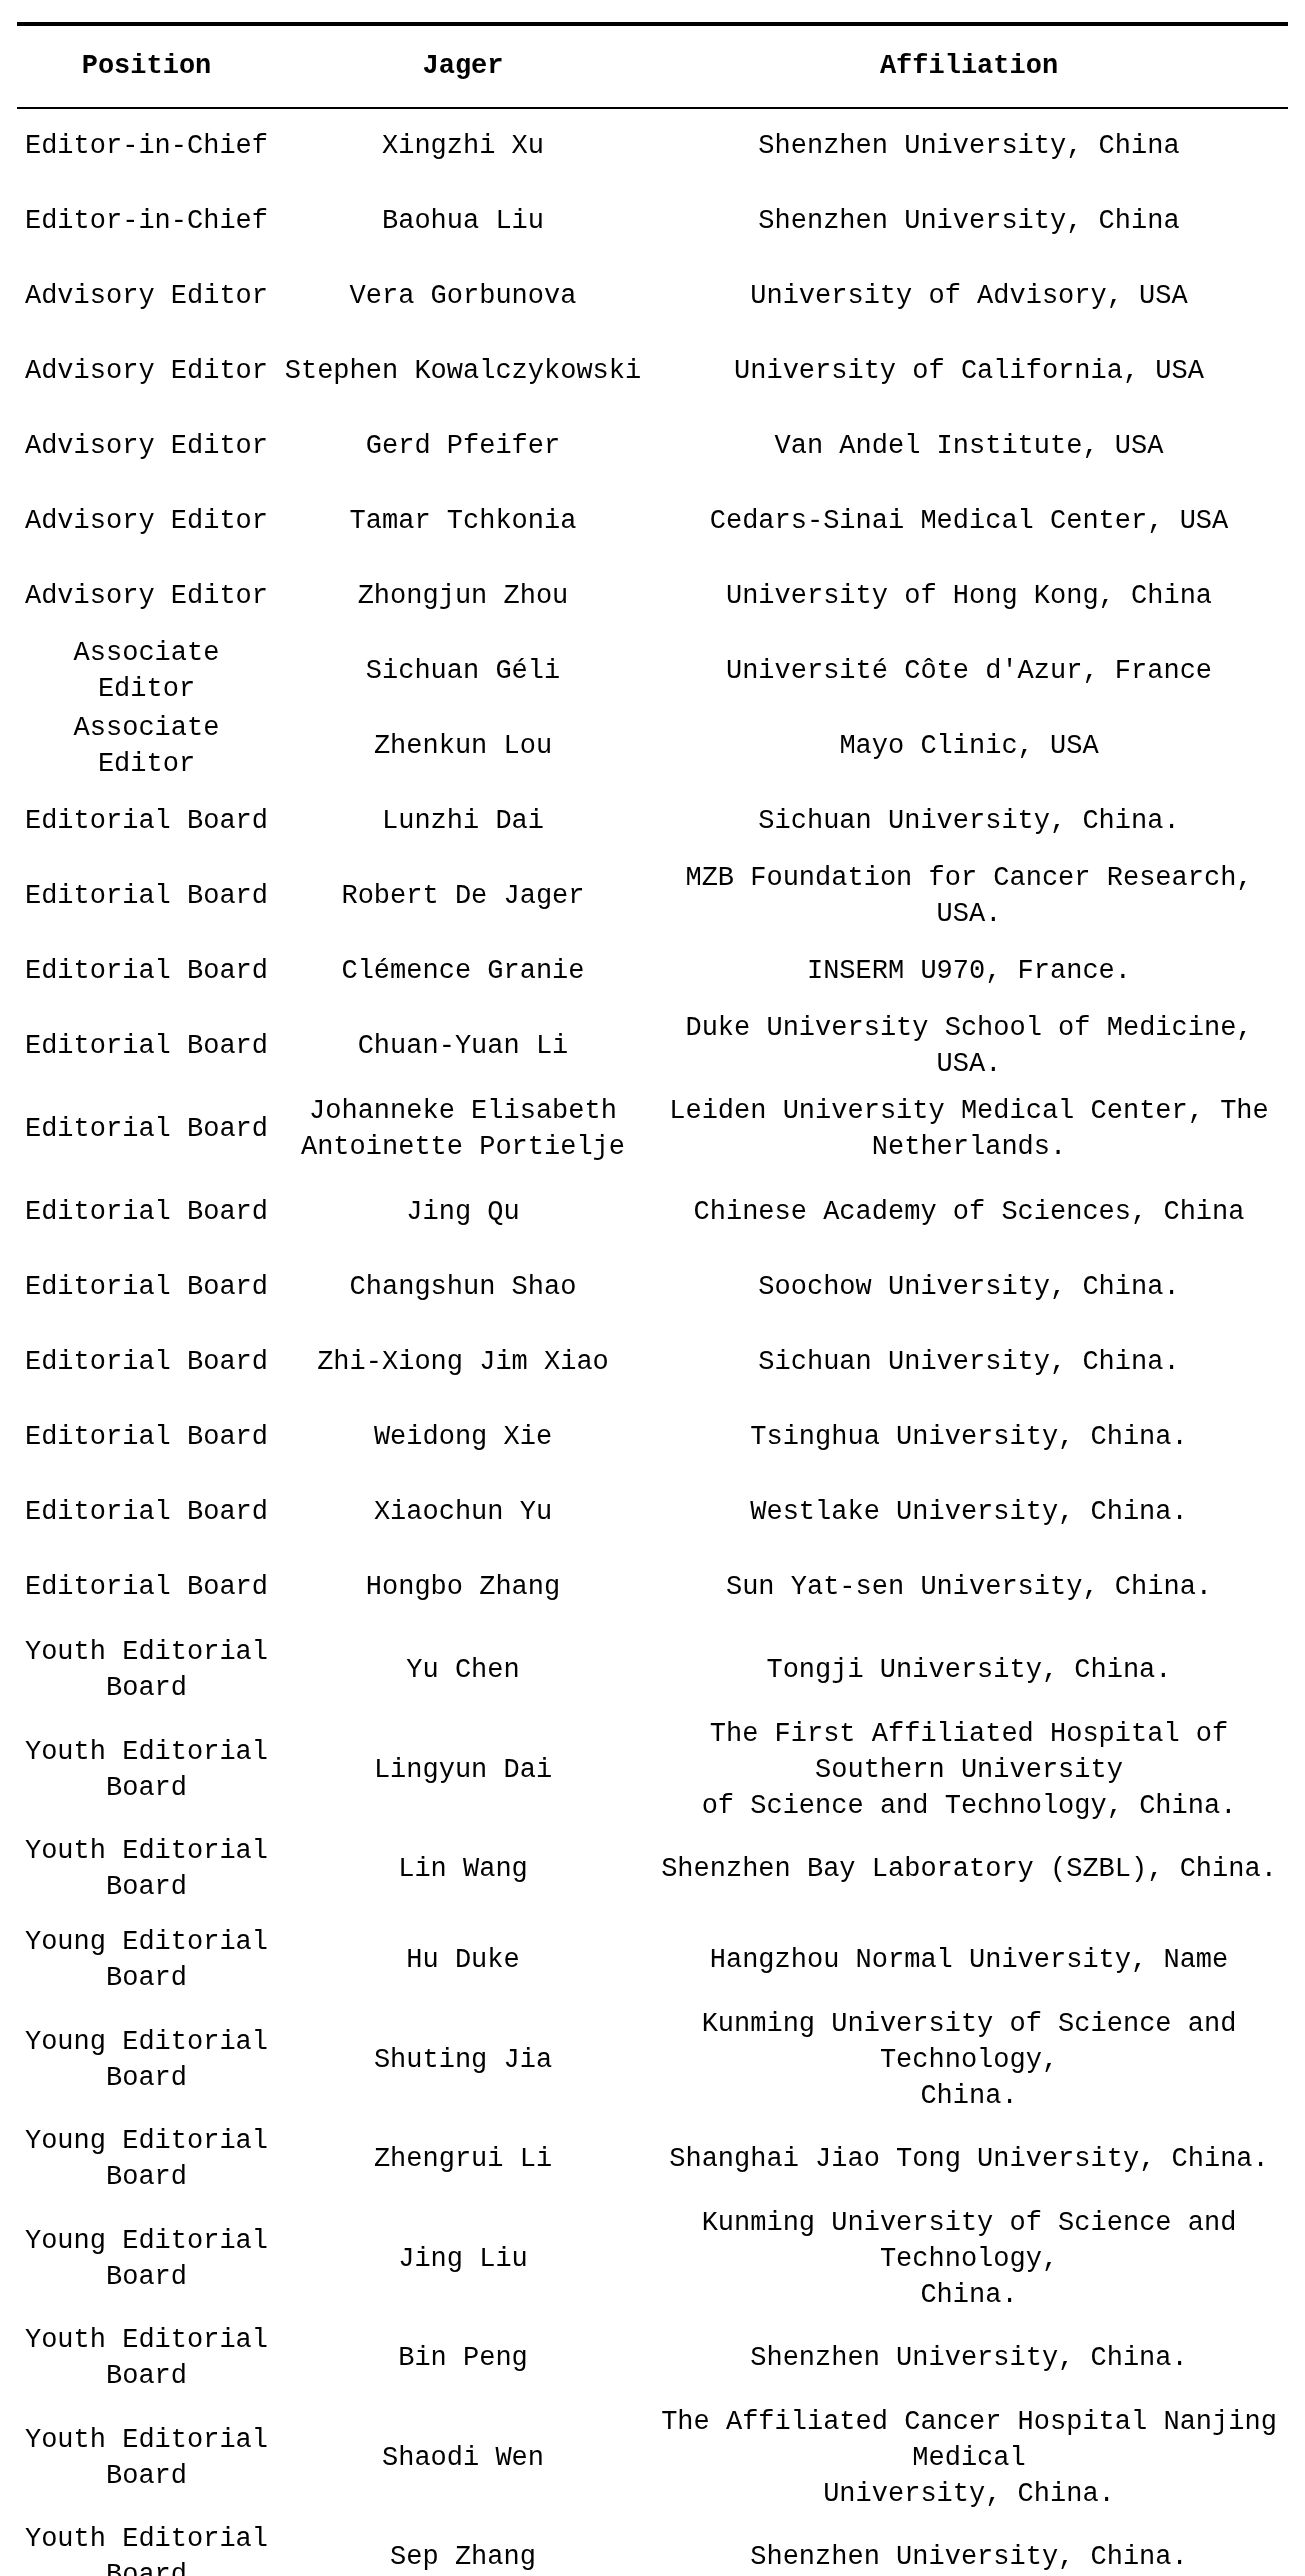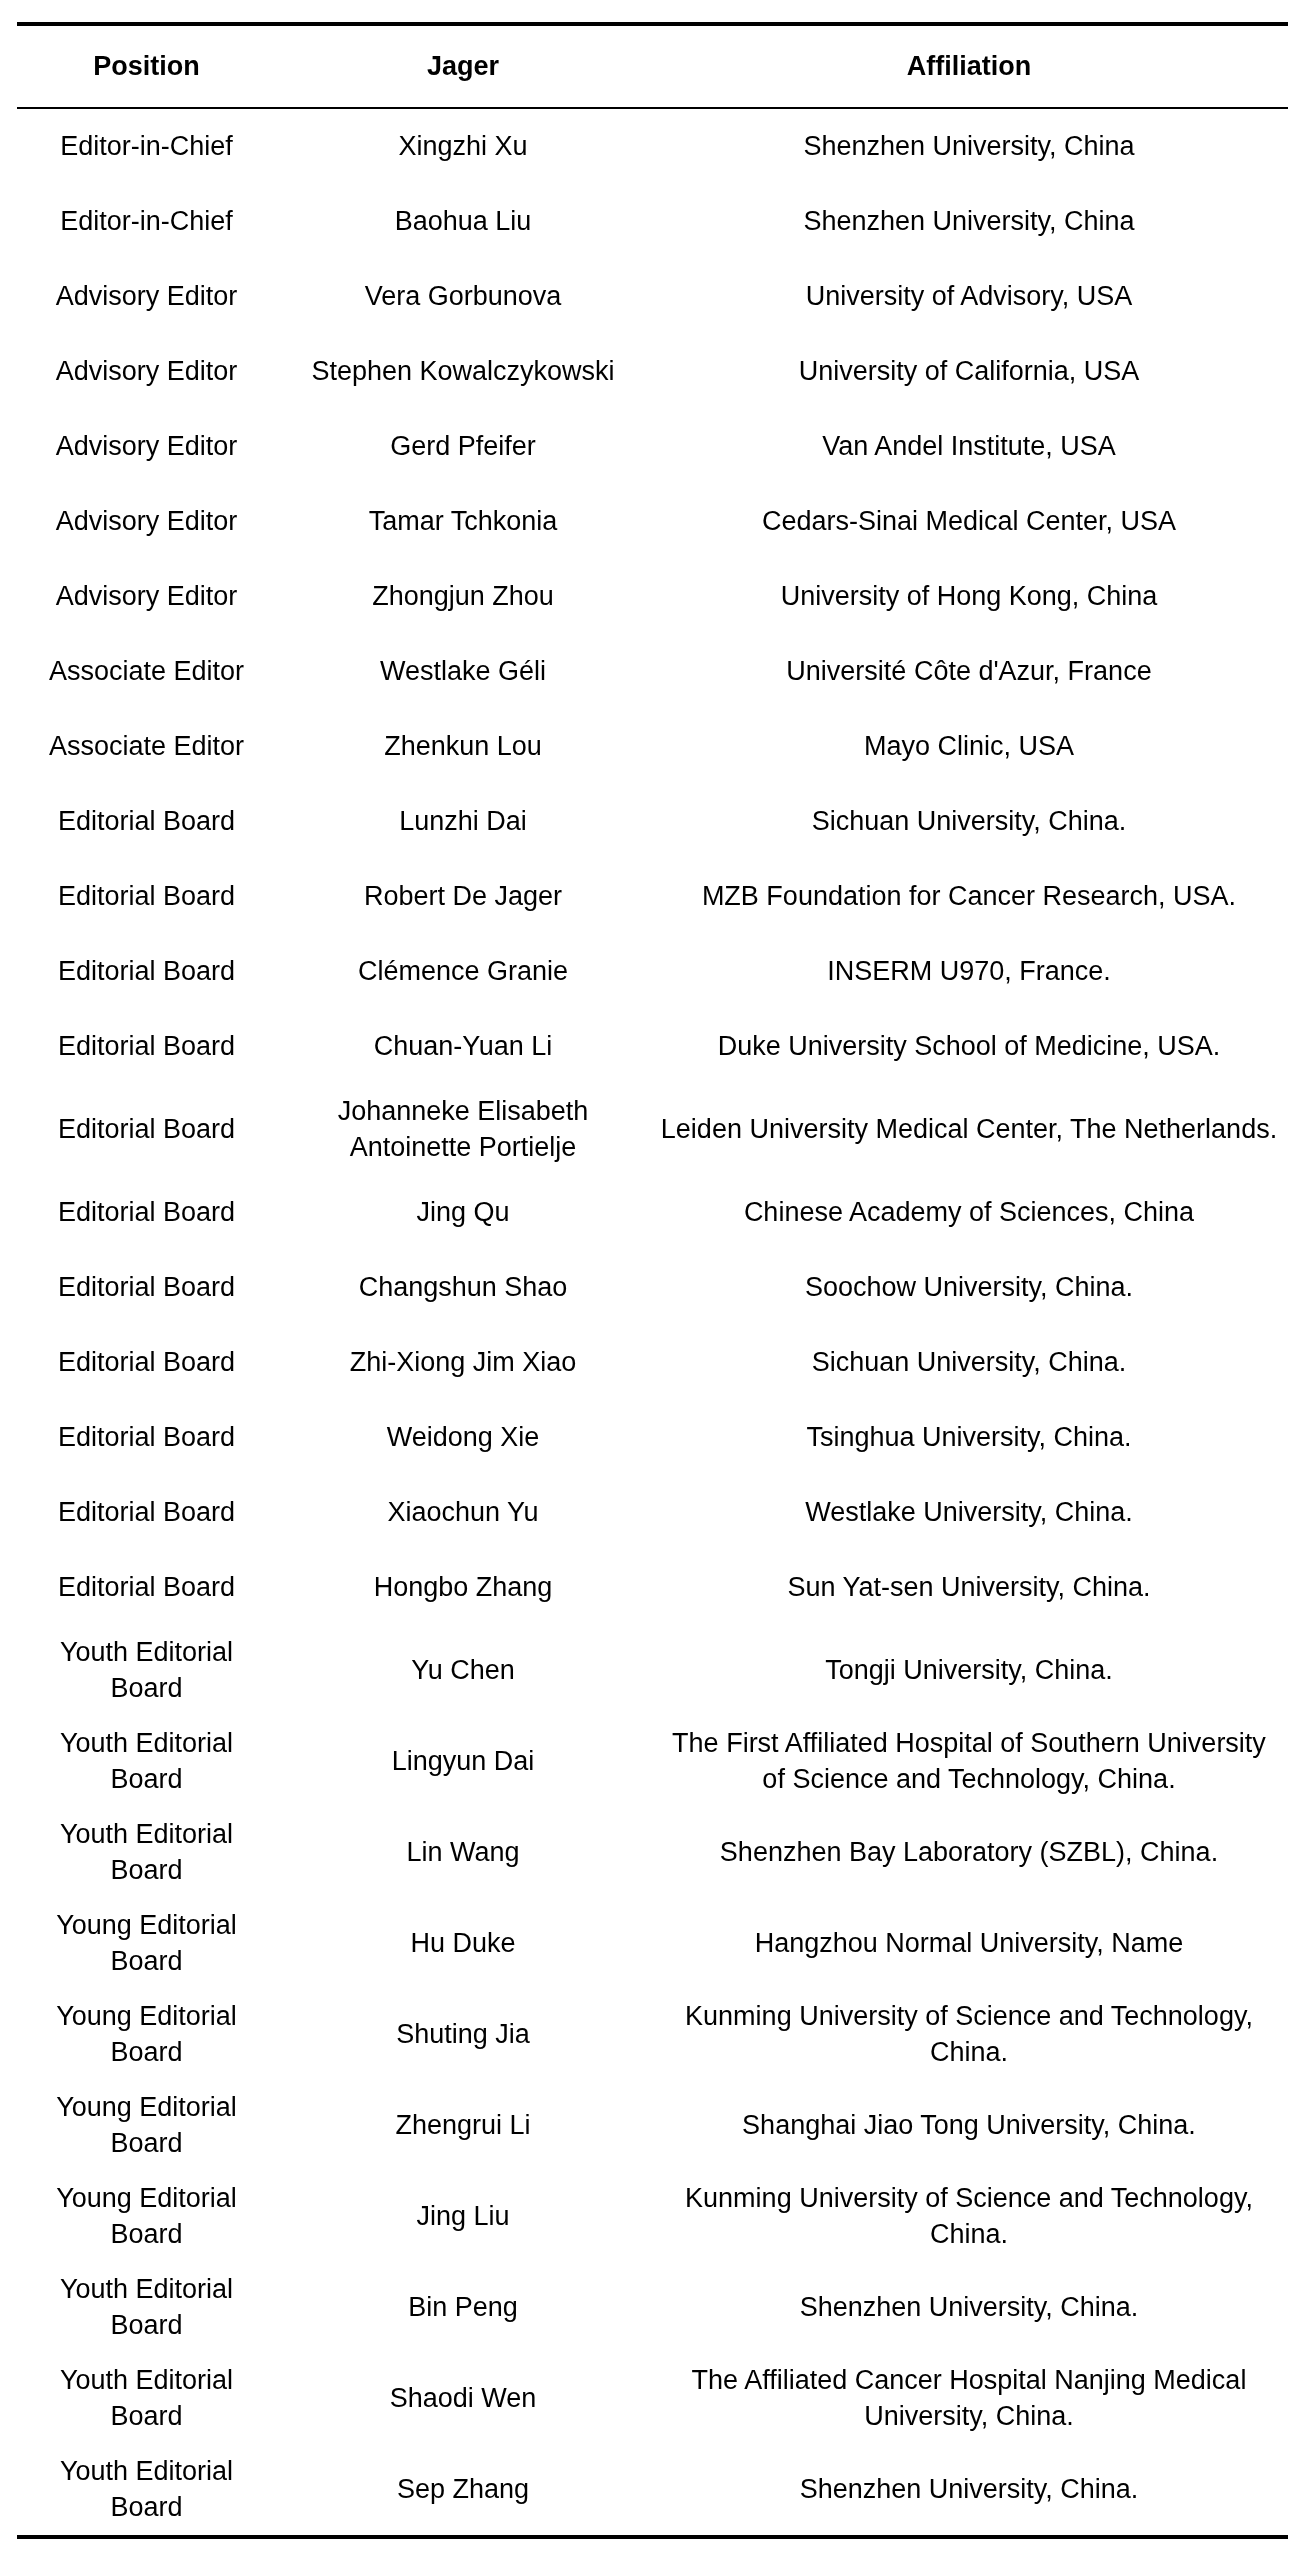--- a/index.html
+++ b/index.html
@@ -7,21 +7,21 @@
     padding: 0;
     background: #ffffff;
   }
   .page {
     position: relative;
     width: 1306px;
     height: 2576px;
     background: #ffffff;
     box-sizing: border-box;
     padding: 21.6px 17px 0 17px;
-    font-family: Liberation Sans, sans-serif;
+    font-family: Liberation Mono, monospace;
     color: #000000;
   }
   table.board-table {
     border-collapse: collapse;
     table-layout: fixed;
     width: 1271px;
     border-top: 4.3px solid #000000;
     border-bottom: 4.3px solid #000000;
   }
   col.col-position    { width: 259px; }
@@ -97,21 +97,21 @@
     <td class="cell name-cell">Tamar Tchkonia</td>
     <td class="cell affiliation-cell">Cedars-Sinai Medical Center, USA</td>
   </tr>
         <tr class="board-row single">
     <td class="cell position-cell">Advisory Editor</td>
     <td class="cell name-cell">Zhongjun Zhou</td>
     <td class="cell affiliation-cell">University of Hong Kong, China</td>
   </tr>
         <tr class="board-row single">
     <td class="cell position-cell">Associate Editor</td>
-    <td class="cell name-cell">Westlake Géli</td>
+    <td class="cell name-cell">Sichuan Géli</td>
     <td class="cell affiliation-cell">Université Côte d'Azur, France</td>
   </tr>
         <tr class="board-row single">
     <td class="cell position-cell">Associate Editor</td>
     <td class="cell name-cell">Zhenkun Lou</td>
     <td class="cell affiliation-cell">Mayo Clinic, USA</td>
   </tr>
         <tr class="board-row single">
     <td class="cell position-cell">Editorial Board</td>
     <td class="cell name-cell">Lunzhi Dai</td>

